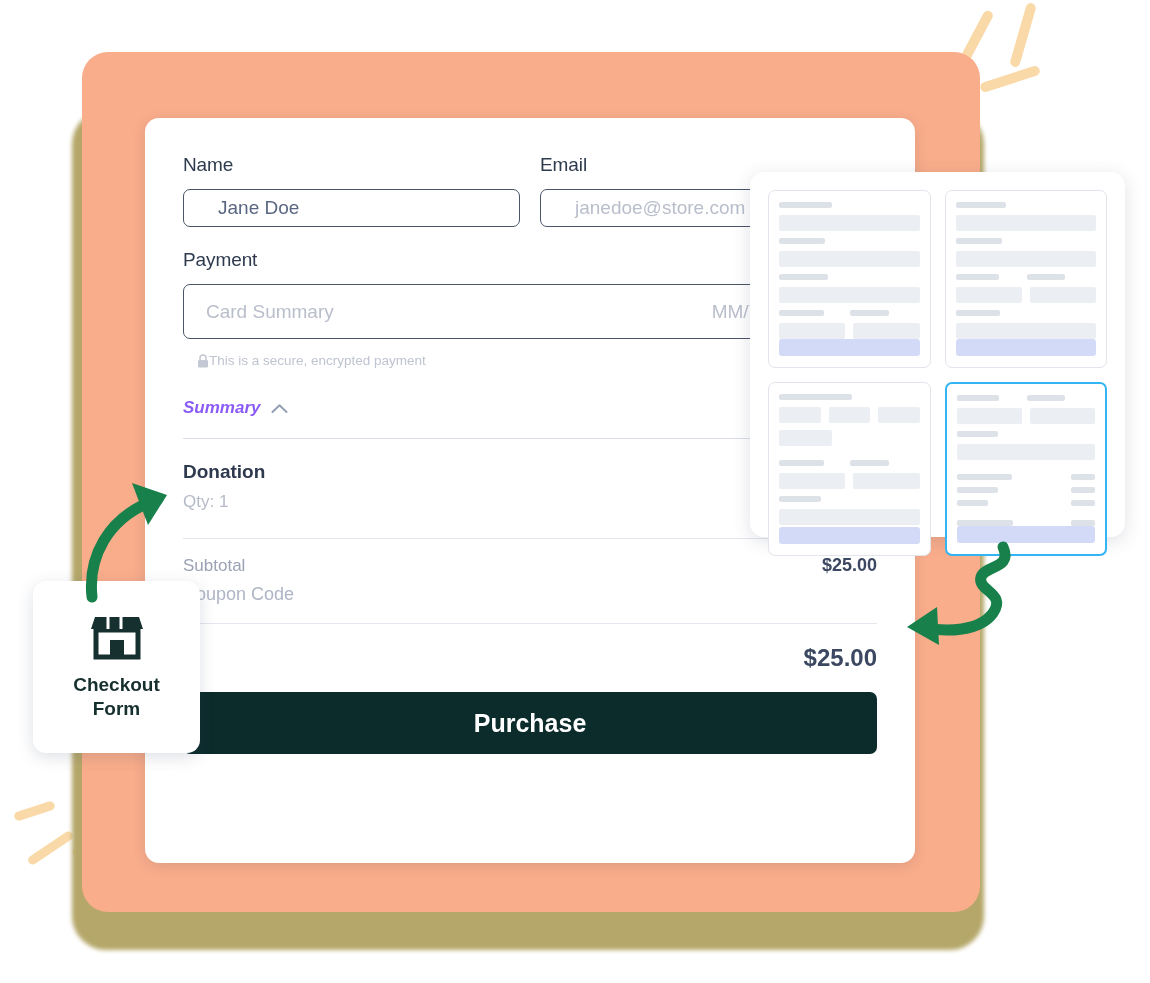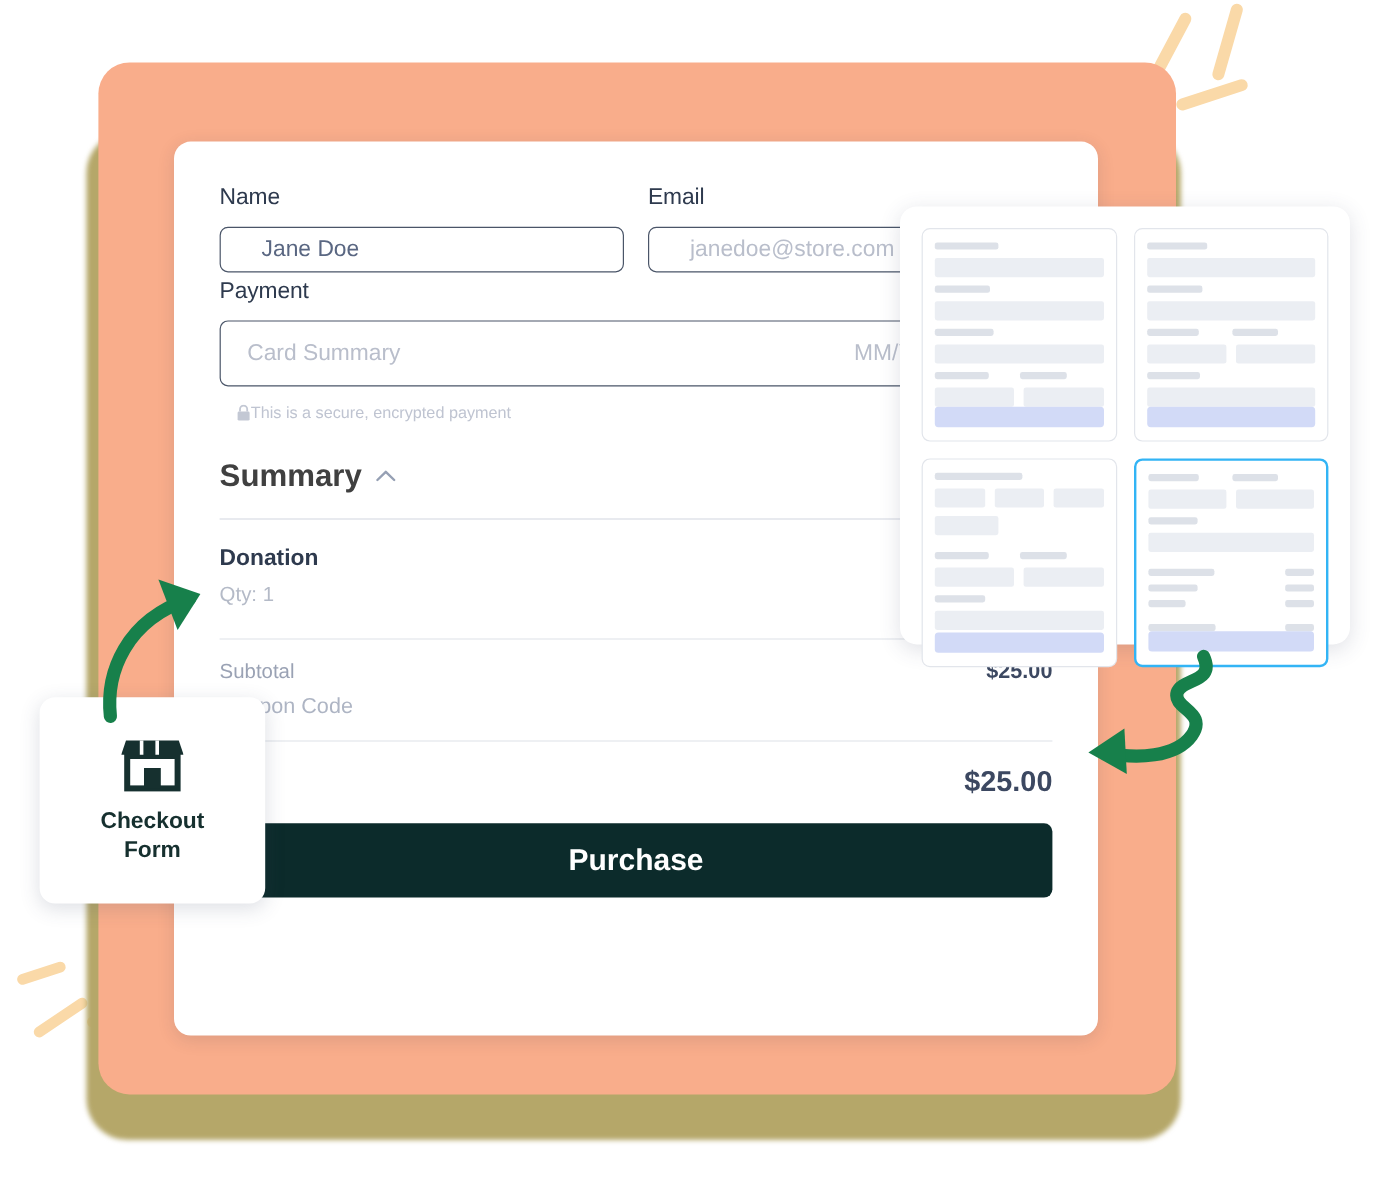--- a/index.html
+++ b/index.html
@@ -57,21 +57,21 @@
     border: 1.6px solid #4A5568;
     border-radius: 7px;
     display: flex; align-items: center;
     padding: 0 34px;
     font-size: 19px;
     background: #fff;
   }
   .fld-val { color: #5A6782; }
   .fld-ph  { color: #B9BECB; }
 
-  .pay-row { margin-top: 5px; }
+  .pay-row { margin-top: 22px; }
   .pay-box {
     height: 55px;
     border: 1.6px solid #4A5568;
     border-radius: 7px;
     display: flex; align-items: center;
     justify-content: space-between;
     padding: 0 22px;
     font-size: 19px;
   }
   .pay-expiry { color: #B9BECB; padding-right: 80px; }
@@ -82,21 +82,21 @@
     font-size: 13.5px; color: #BFC4D1;
   }
   .lock-ico { width: 12px; height: 14px; display: block; }
 
   
   .summary-head {
     display: flex; align-items: center; gap: 11px;
     margin-top: 30px;
   }
   .summary-title {
-    font-size: 26px; font-weight: bold; color: #404040;
+    font-size: 17px; font-weight: bold; color: #8b5cf6; font-style: italic;
   }
   .chev { width: 17px; height: 11px; display: block; }
 
   .rule { height: 1px; background: #D9DCE4; margin-top: 20px; }
   .rule-light { height: 1px; background: #E3E6EC; }
 
   .item-name {
     font-size: 19px; font-weight: bold; color: #2E3A4E;
     margin-top: 22px;
   }
@@ -157,21 +157,21 @@
   .sk-lbl   { background: #DDE1E8; border-radius: 2px; height: 6px; }
   .sk-in    { background: #EBEEF3; border-radius: 2px; height: 16px; }
   .sk-btn   { background: #D2DAF7; border-radius: 3px; height: 17px; margin-top: auto; }
   .sk-row   { display: flex; gap: 8px; }
   .sk-gap   { height: 7px; }
 
   
   .badge-card {
     position: absolute;
     left: 33px; top: 581px;
-    width: 188px; height: 172px;
+    width: 167px; height: 172px;
     background: #ffffff;
     border-radius: 13px;
     box-shadow: 0 4px 16px rgba(60,70,100,.17);
     display: flex; flex-direction: column;
     align-items: center; justify-content: center;
     gap: 13px;
   }
   .badge-label {
     font-size: 19px; font-weight: bold; color: #16302F;
     text-align: center; line-height: 1.25;

